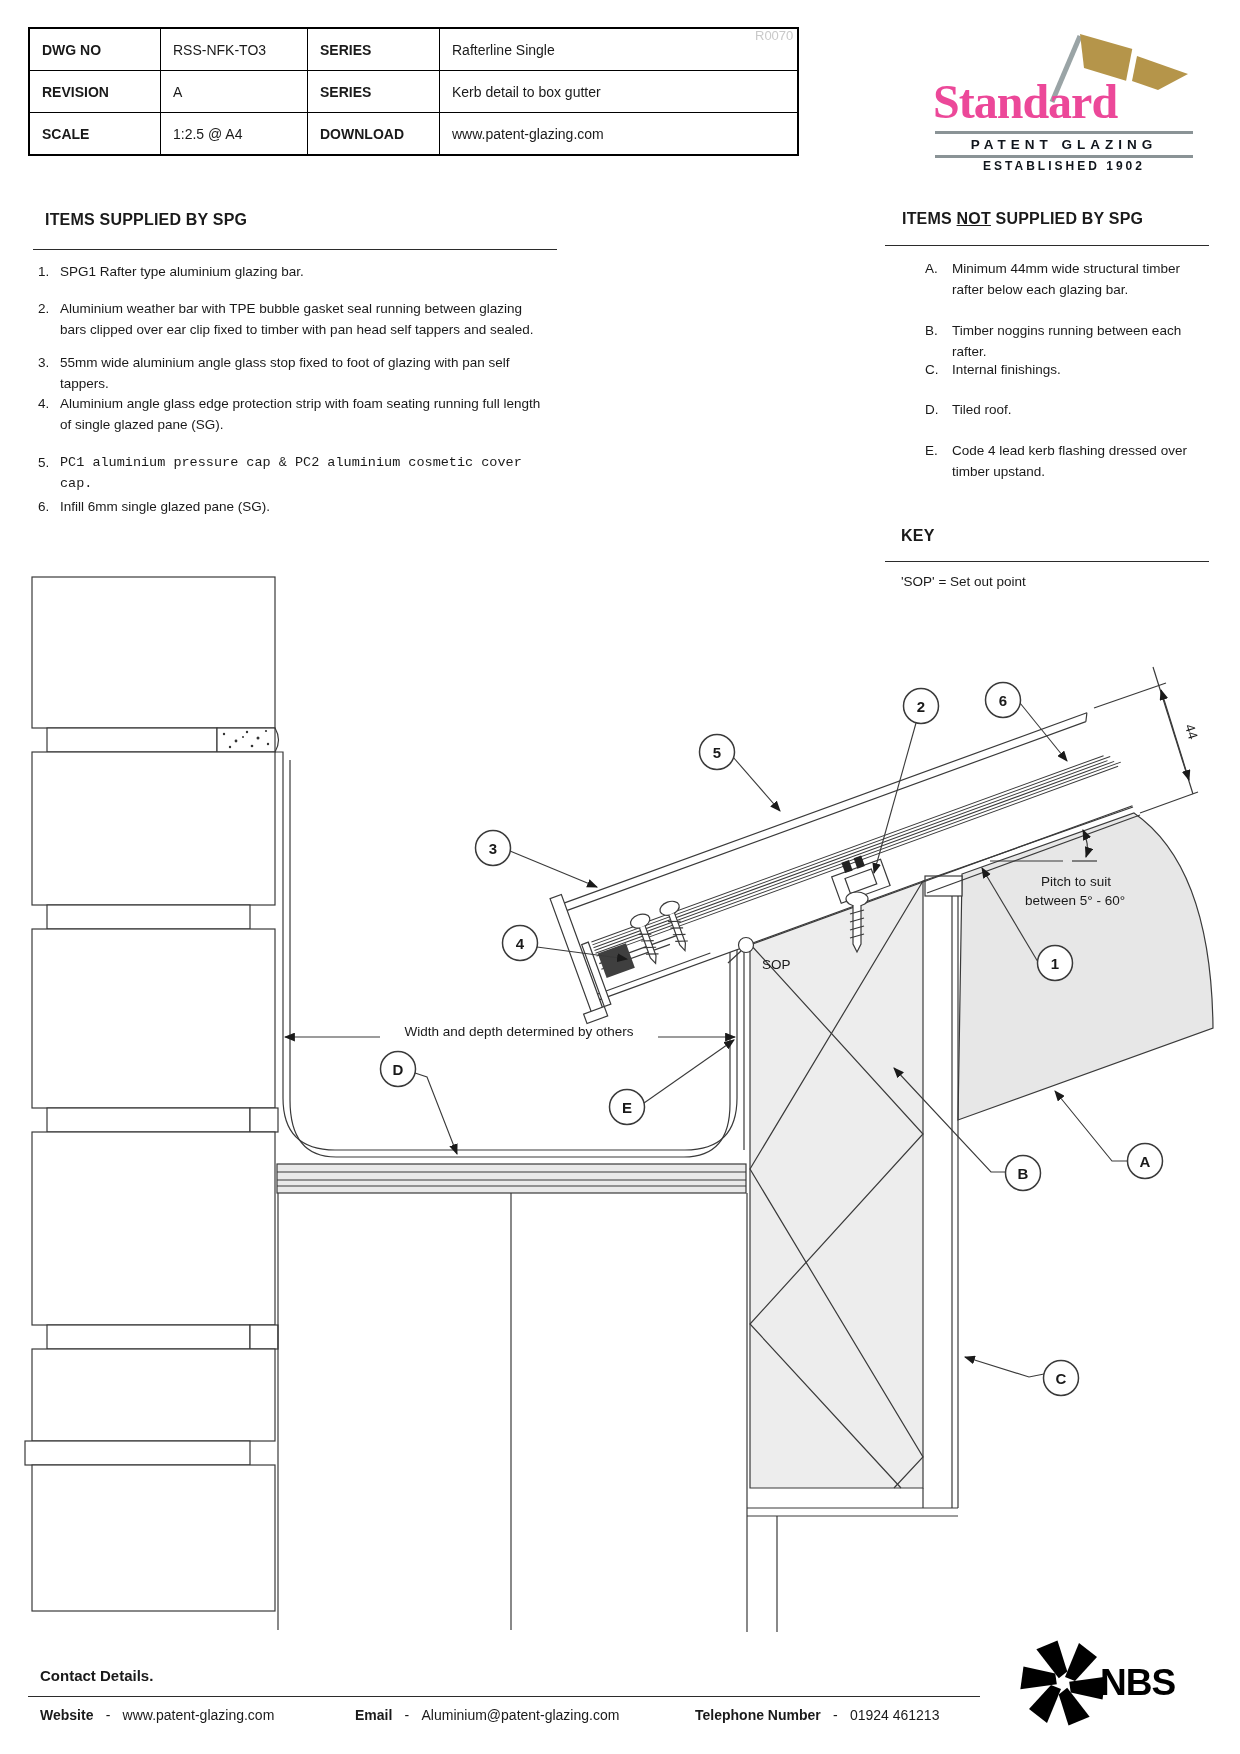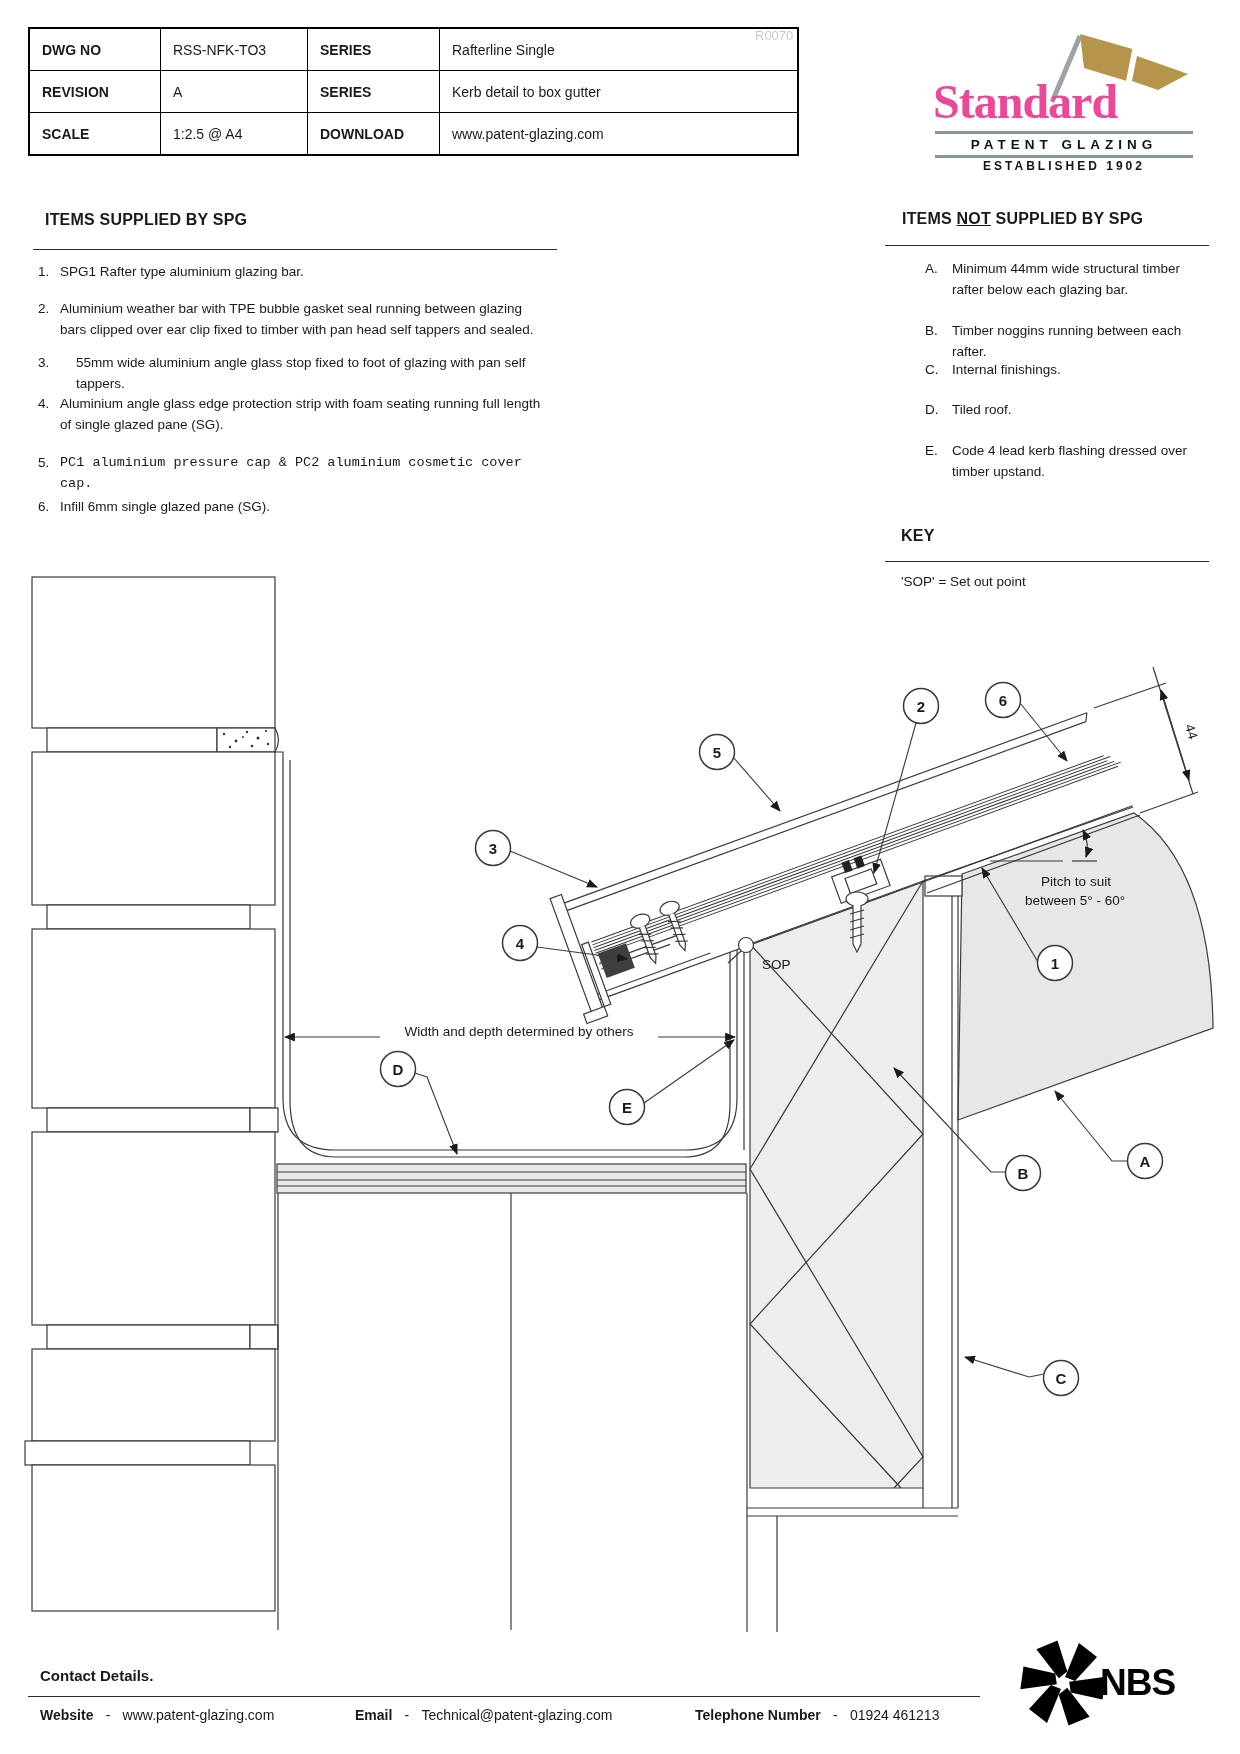--- a/index.html
+++ b/index.html
@@ -84,21 +84,21 @@
 <div class="item" style="left:38px;top:261px;width:520px;">
   <span class="inum">1.</span>
   <span class="itext" style="margin-left:22px;">SPG1 Rafter type aluminium glazing bar.</span>
 </div>
 <div class="item" style="left:38px;top:298px;width:505px;">
   <span class="inum">2.</span>
   <span class="itext" style="margin-left:22px;">Aluminium weather bar with TPE bubble gasket seal running between glazing bars clipped over ear clip fixed to timber with pan head self tappers and sealed.</span>
 </div>
 <div class="item" style="left:38px;top:352px;width:520px;">
   <span class="inum">3.</span>
-  <span class="itext" style="margin-left:38px;">55mm wide aluminium angle glass stop fixed to foot of glazing with pan self tappers.</span>
+  <span class="itext" style="margin-left:22px;">55mm wide aluminium angle glass stop fixed to foot of glazing with pan self tappers.</span>
 </div>
 <div class="item" style="left:38px;top:393px;width:510px;">
   <span class="inum">4.</span>
   <span class="itext" style="margin-left:22px;">Aluminium angle glass edge protection strip with foam seating running full length of single glazed pane (SG).</span>
 </div>
 <div class="item" style="left:38px;top:452px;width:520px;">
   <span class="inum">5.</span>
   <span class="itext" style="margin-left:22px;font-family:Liberation Mono, monospace;">PC1 aluminium pressure cap &amp; PC2 aluminium cosmetic cover cap.</span>
 </div>
 <div class="item" style="left:38px;top:496px;width:520px;">
@@ -356,21 +356,21 @@
 <div class="foot-rule"></div>
 
 <div class="fitem" style="left:40px;">
   <span class="flabel">Website</span>
   <span class="fval">&nbsp;&nbsp;<span>-</span>&nbsp;&nbsp;</span>
   <span class="fval">www.patent-glazing.com</span>
 </div>
 <div class="fitem" style="left:355px;">
   <span class="flabel">Email</span>
   <span class="fval">&nbsp;&nbsp;<span>-</span>&nbsp;&nbsp;</span>
-  <span class="fval">Technical@patent-glazing.com</span>
+  <span class="fval">Aluminium@patent-glazing.com</span>
 </div>
 <div class="fitem" style="left:695px;">
   <span class="flabel">Telephone Number</span>
   <span class="fval">&nbsp;&nbsp;<span>-</span>&nbsp;&nbsp;</span>
   <span class="fval">01924 461213</span>
 </div>
 
 <svg class="abs" style="left:1018px;top:1637px;" width="90" height="92" viewBox="-45 -46 90 92">
   <g fill="#000">
     <g>

